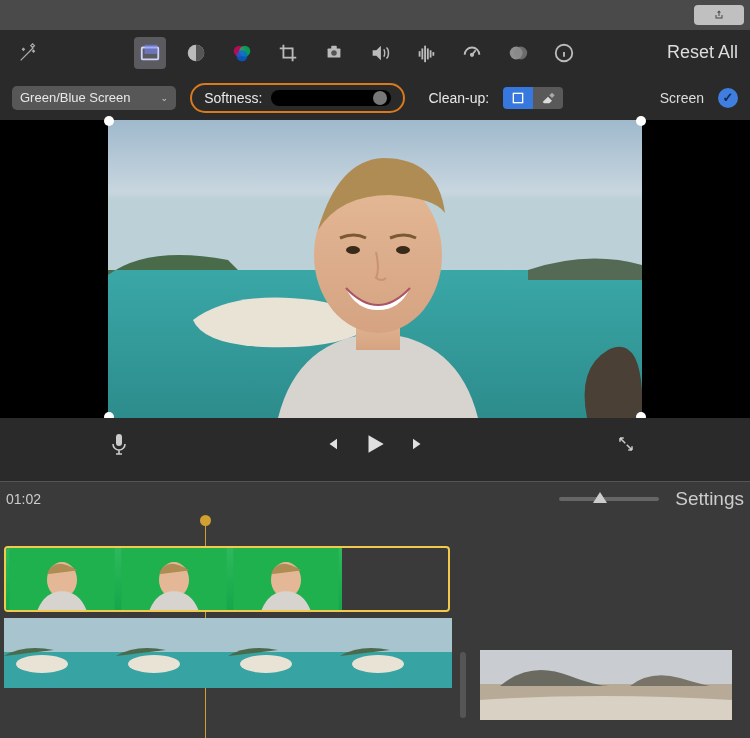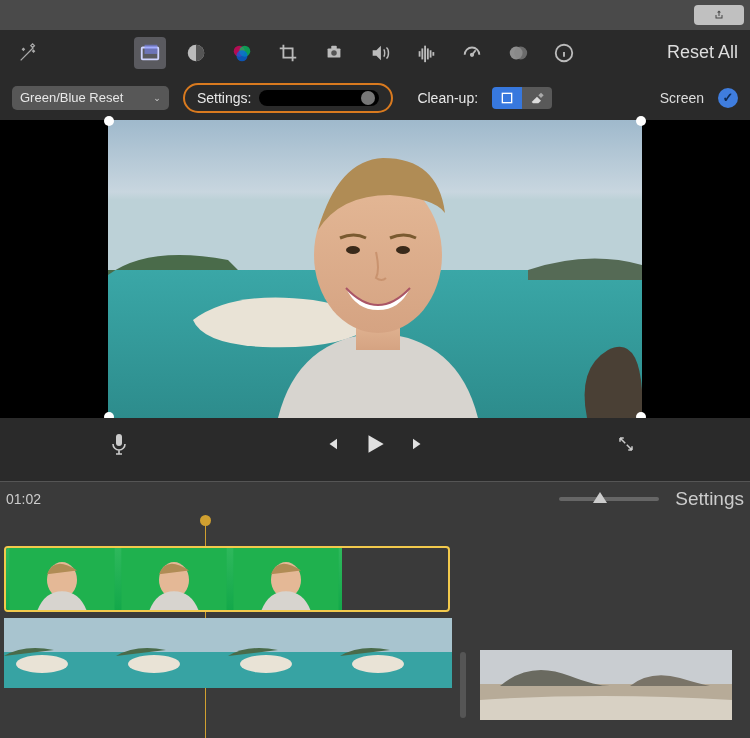--- a/index.html
+++ b/index.html
@@ -332,25 +332,25 @@
           <circle cx="12" cy="12" r="9"></circle>
           <path d="M12 8v.01M12 11v5"></path>
         </svg>
     </div>
   </div>
   <div class="reset-all">Reset All</div>
 </div>
 
 <div class="controls">
   <div class="dropdown">
-    <span>Green/Blue Reset</span>
+    <span>Green/Blue Screen</span>
     <span class="chev">⌄</span>
   </div>
   <div class="softness-group">
-    <span class="label">Settings:</span>
+    <span class="label">Softness:</span>
     <div class="slider">
       <div class="slider-knob"></div>
     </div>
   </div>
   <span class="cleanup-label">Clean-up:</span>
   <div class="cleanup-btns">
     <div class="cleanup-btn primary">
       <svg viewBox="0 0 24 24" fill="none" stroke="#fff" stroke-width="2">
           <rect x="5" y="5" width="14" height="14"></rect>
         </svg>

